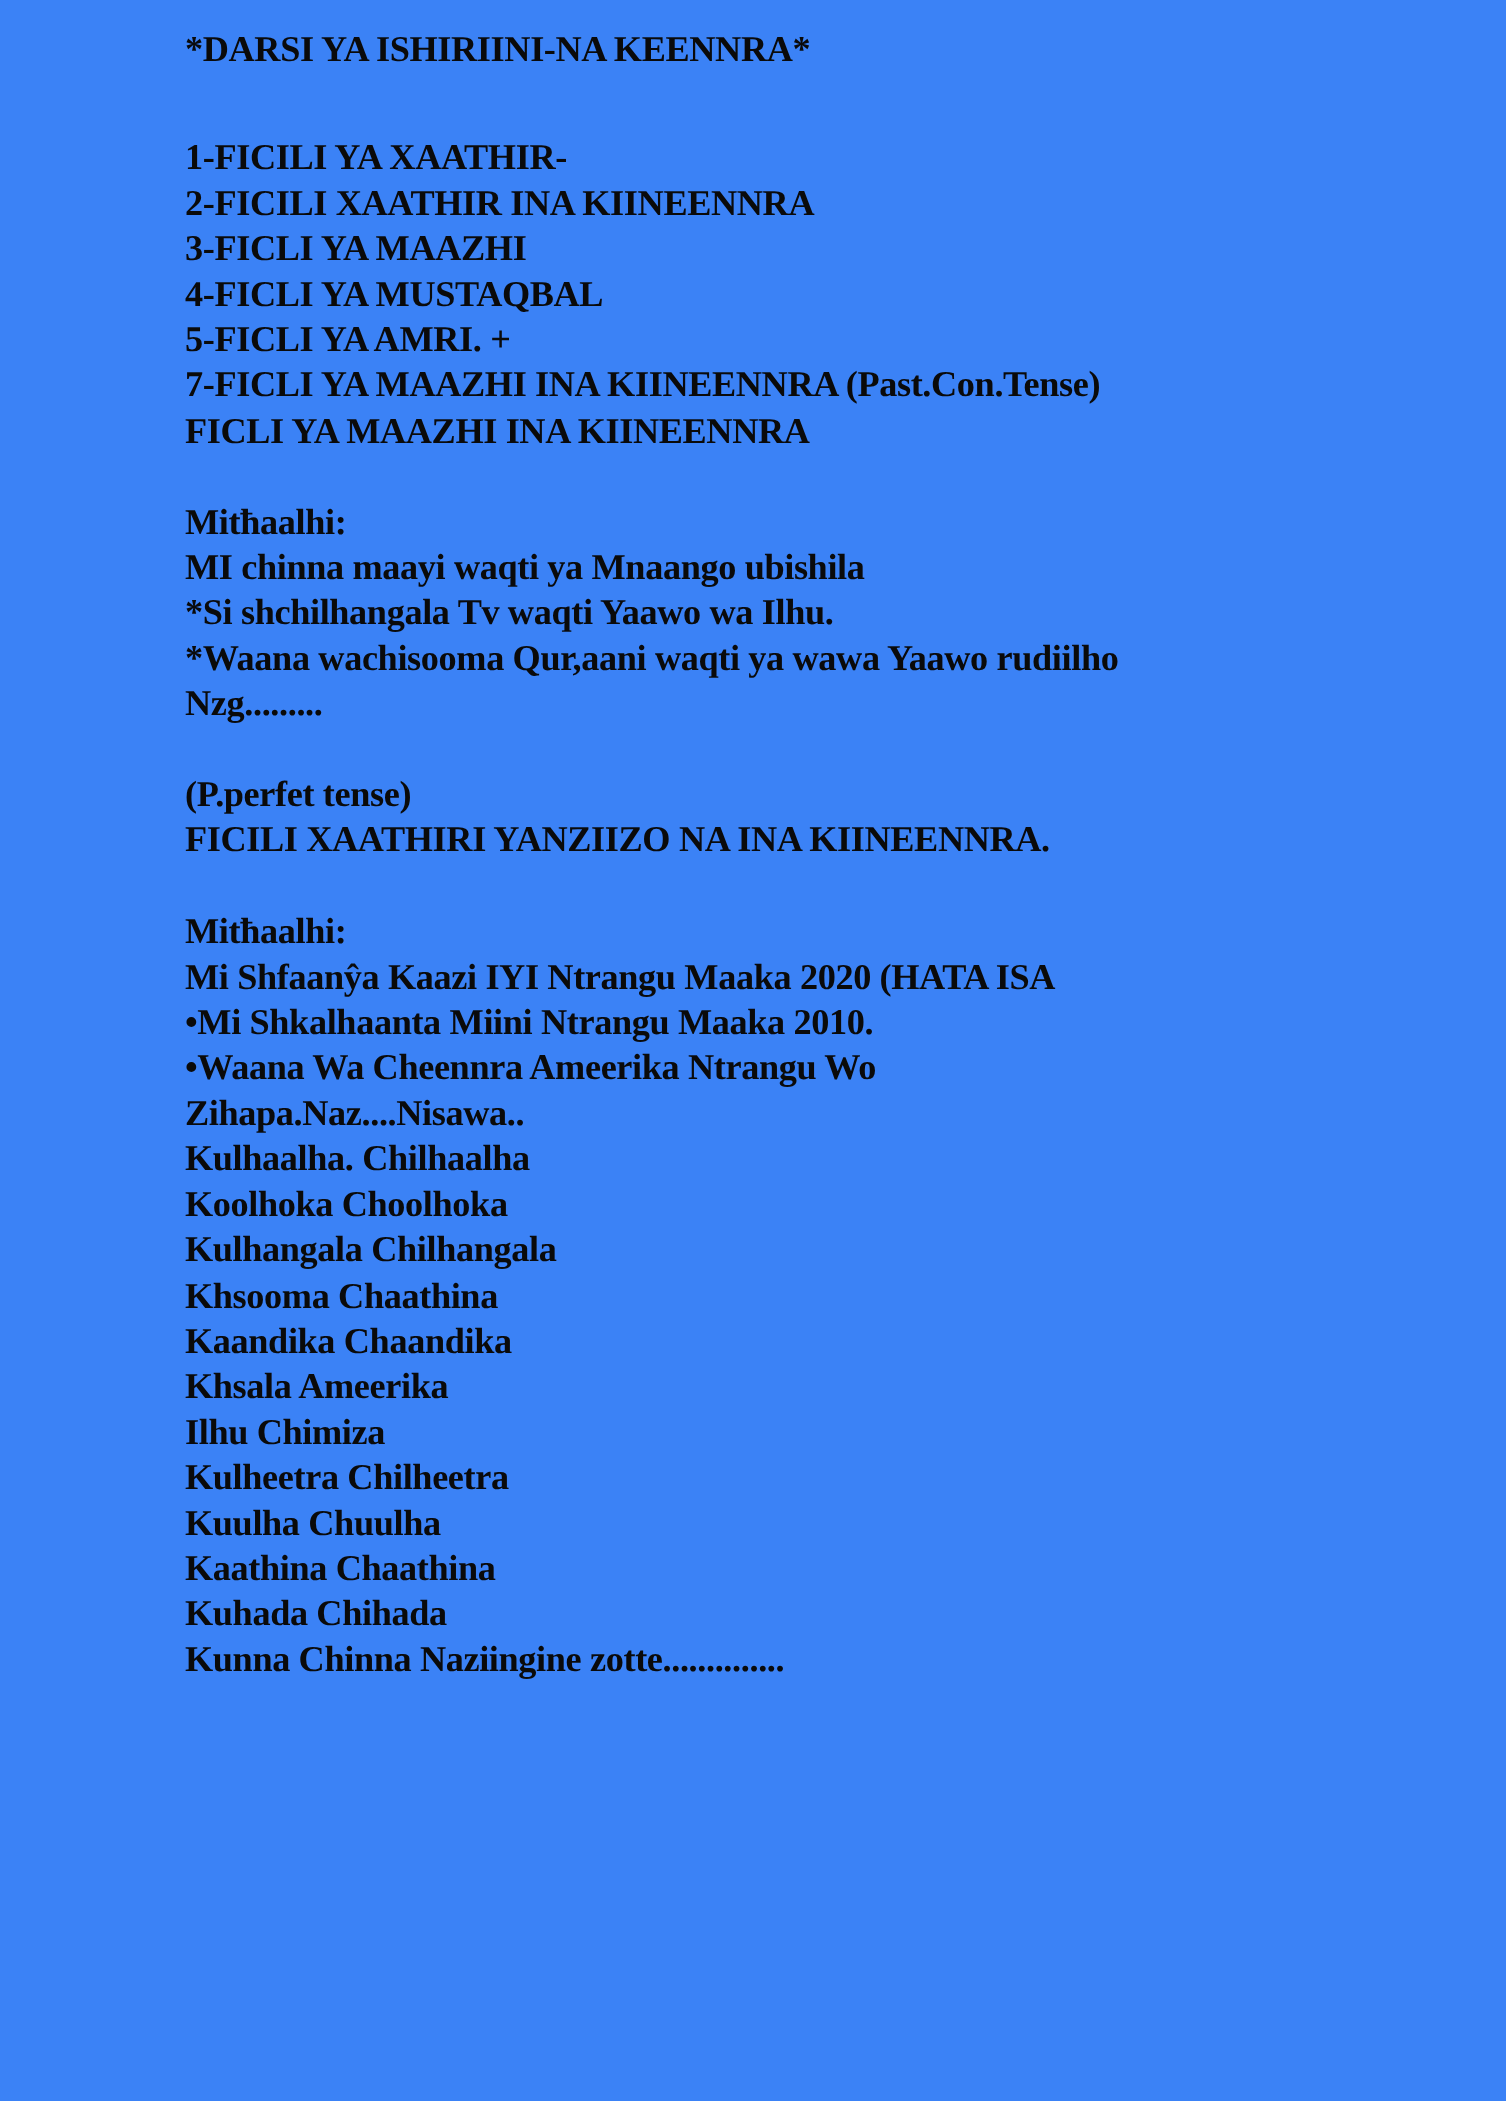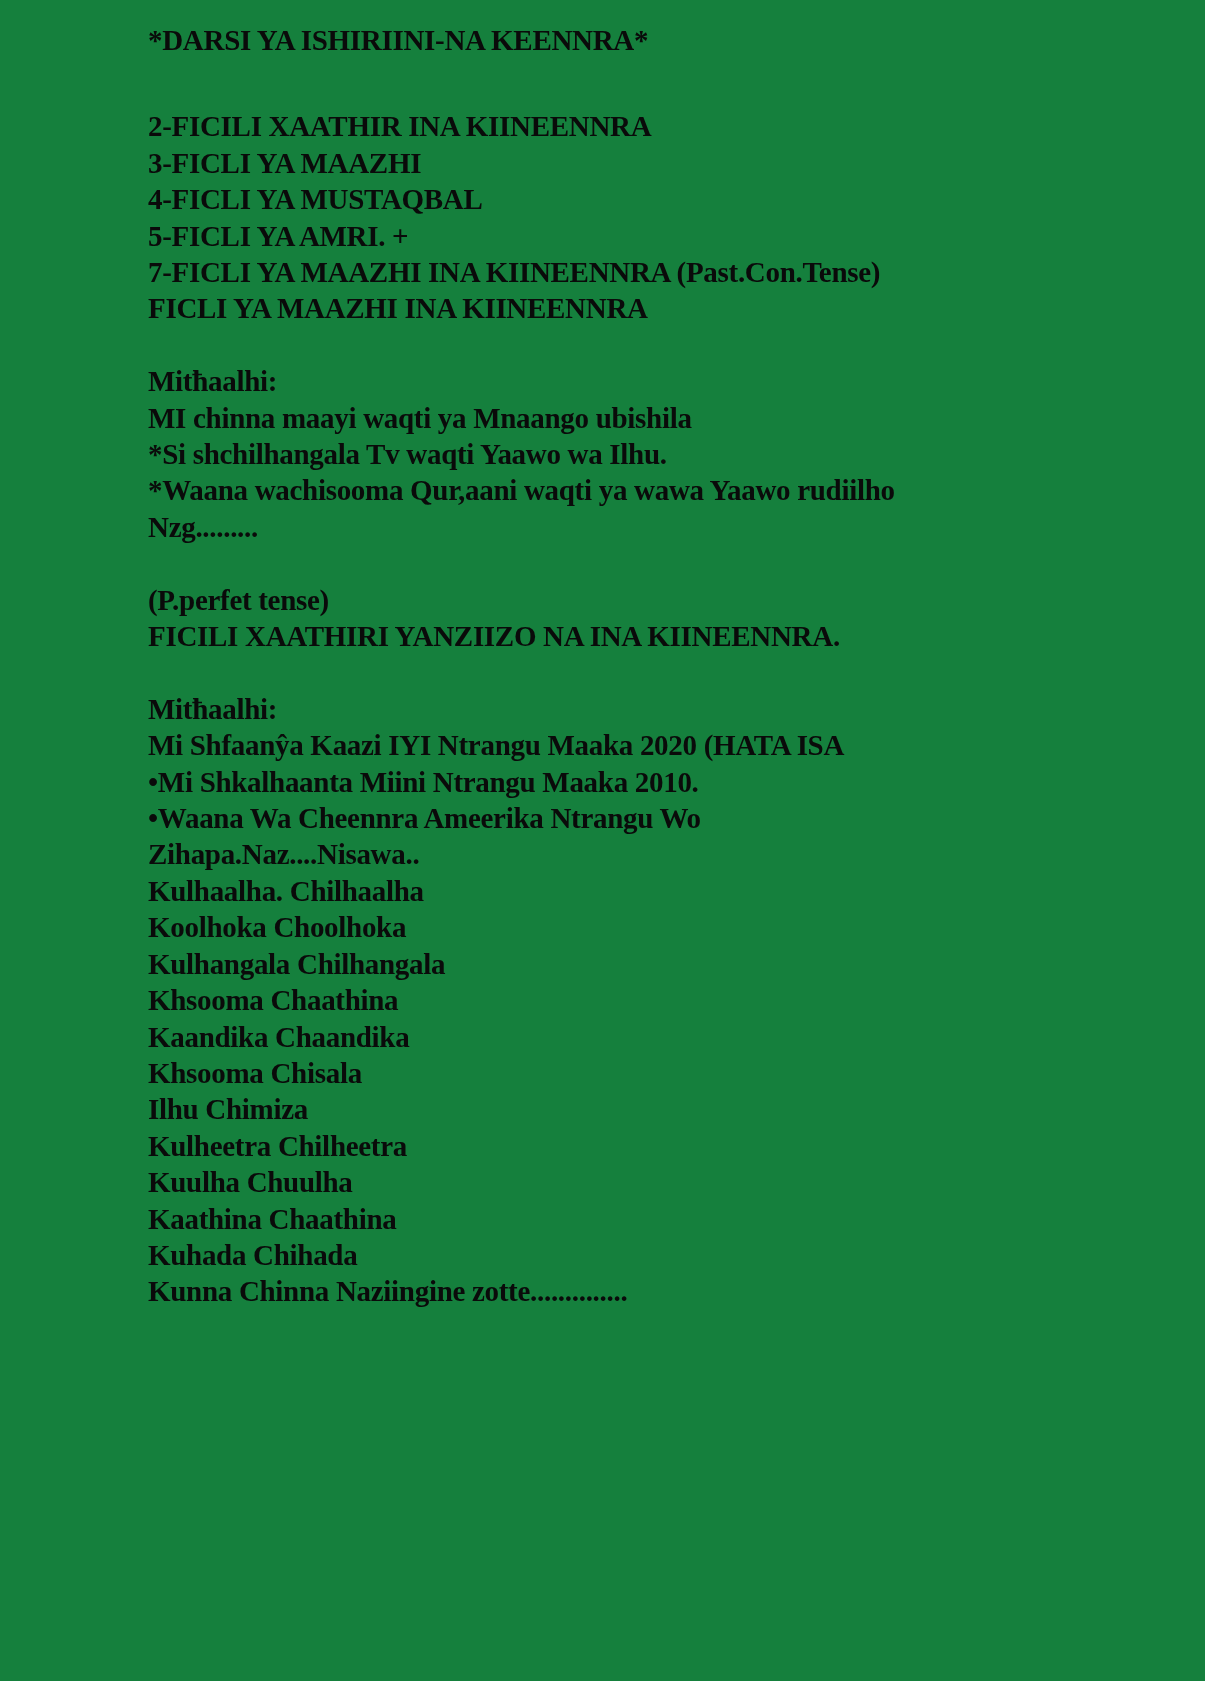--- a/index.html
+++ b/index.html
@@ -10,21 +10,21 @@
     width: 1205px;
     height: 1681px;
     font-family: "Liberation Serif", "DejaVu Serif", serif;
     font-weight: 700;
     color: #0a0a0a;
     overflow: hidden;
   }
   .page {
     width: 1205px;
     height: 1681px;
-    background: #15803d;
+    background: #3b82f6;
     padding: 22px 50px 0 148px;
     overflow: hidden;
   }
   .line {
     font-size: 29px;
     line-height: 36.4px;
     letter-spacing: -0.3px;
     white-space: nowrap;
     font-weight: 700;
   }
@@ -35,20 +35,21 @@
     margin-top: 36.4px;
   }
 </style>
 </head>
 <body>
 
 <div class="page">
   <h1 class="line title">*DARSI YA ISHIRIINI-NA KEENNRA*</h1>
 
   <div class="section">
+      <div class="line">1-FICILI YA XAATHIR-</div>
       <div class="line">2-FICILI XAATHIR INA KIINEENNRA</div>
       <div class="line">3-FICLI YA MAAZHI</div>
       <div class="line">4-FICLI YA MUSTAQBAL</div>
       <div class="line">5-FICLI YA AMRI. +</div>
       <div class="line">7-FICLI YA MAAZHI INA KIINEENNRA (Past.Con.Tense)</div>
       <div class="line">FICLI YA MAAZHI INA KIINEENNRA</div>
     </div>
 
   <div class="section">
       <div class="line">Mitħaalhi:</div>
@@ -67,21 +68,21 @@
       <div class="line">Mitħaalhi:</div>
       <div class="line">Mi Shfaanŷa Kaazi IYI Ntrangu Maaka 2020 (HATA ISA</div>
       <div class="line">•Mi Shkalhaanta Miini Ntrangu Maaka 2010.</div>
       <div class="line">•Waana Wa Cheennra Ameerika Ntrangu Wo</div>
       <div class="line">Zihapa.Naz....Nisawa..</div>
       <div class="line">Kulhaalha. Chilhaalha</div>
       <div class="line">Koolhoka Choolhoka</div>
       <div class="line">Kulhangala Chilhangala</div>
       <div class="line">Khsooma Chaathina</div>
       <div class="line">Kaandika Chaandika</div>
-      <div class="line">Khsooma Chisala</div>
+      <div class="line">Khsala Ameerika</div>
       <div class="line">Ilhu Chimiza</div>
       <div class="line">Kulheetra Chilheetra</div>
       <div class="line">Kuulha Chuulha</div>
       <div class="line">Kaathina Chaathina</div>
       <div class="line">Kuhada Chihada</div>
       <div class="line">Kunna Chinna Naziingine zotte..............</div>
     </div>
 </div>
 
 </body></html>

